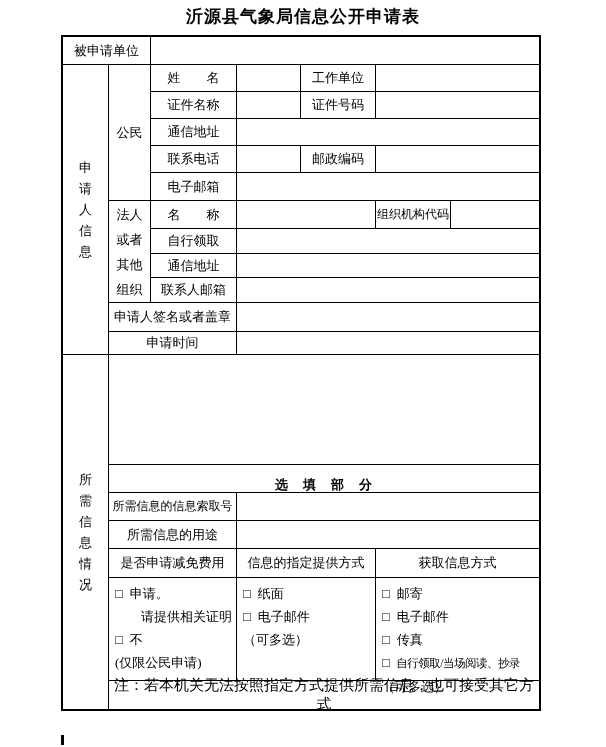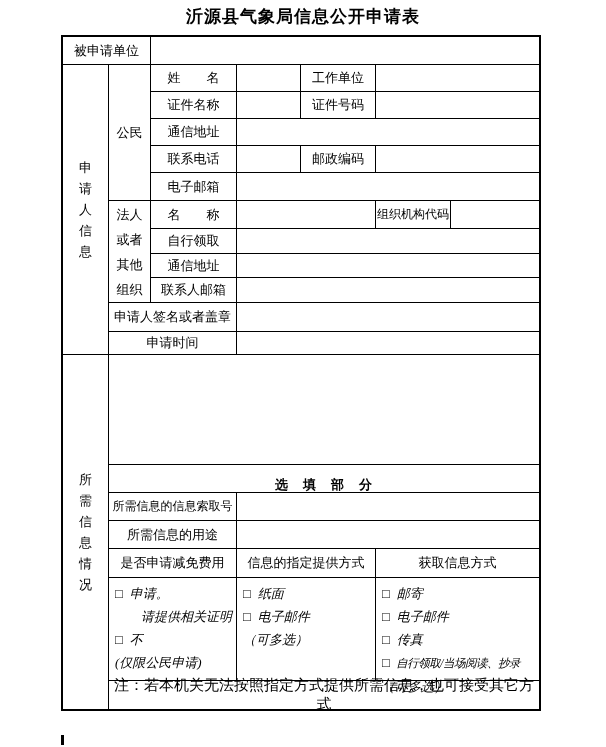--- a/index.html
+++ b/index.html
@@ -40,21 +40,21 @@
   .vtxt { width:15px; word-break:break-all; line-height:21px; text-align:center; }
   
   .wrap2 { width:100%; padding:0 3px; word-break:break-all; text-align:center; line-height:25px; }
   .wrap2.desc { line-height:22px; }
 
   .small { font-size:12px; }
   .bold  { font-weight:bold; letter-spacing:1px;margin-top:12px; }
 
   .chk {
     display:flex; flex-direction:column; align-items:flex-start;
-    padding:4px 6px; line-height:23px; text-align:left;font-style:italic;
+    padding:4px 6px; line-height:23px; text-align:left;
   }
   .ln { display:block; white-space:nowrap; }
   .ln .box { display:inline-block; margin-right:7px; font-size:13px; }
   .indent { padding-left:26px; }
   .tiny { font-size:11.5px; letter-spacing:-0.5px; }
 
   .note-cell { font-size:15px; }
 
   .cursor-mark {
     position:absolute; left:61px; top:735px; width:3px; height:10px; background:#000;

